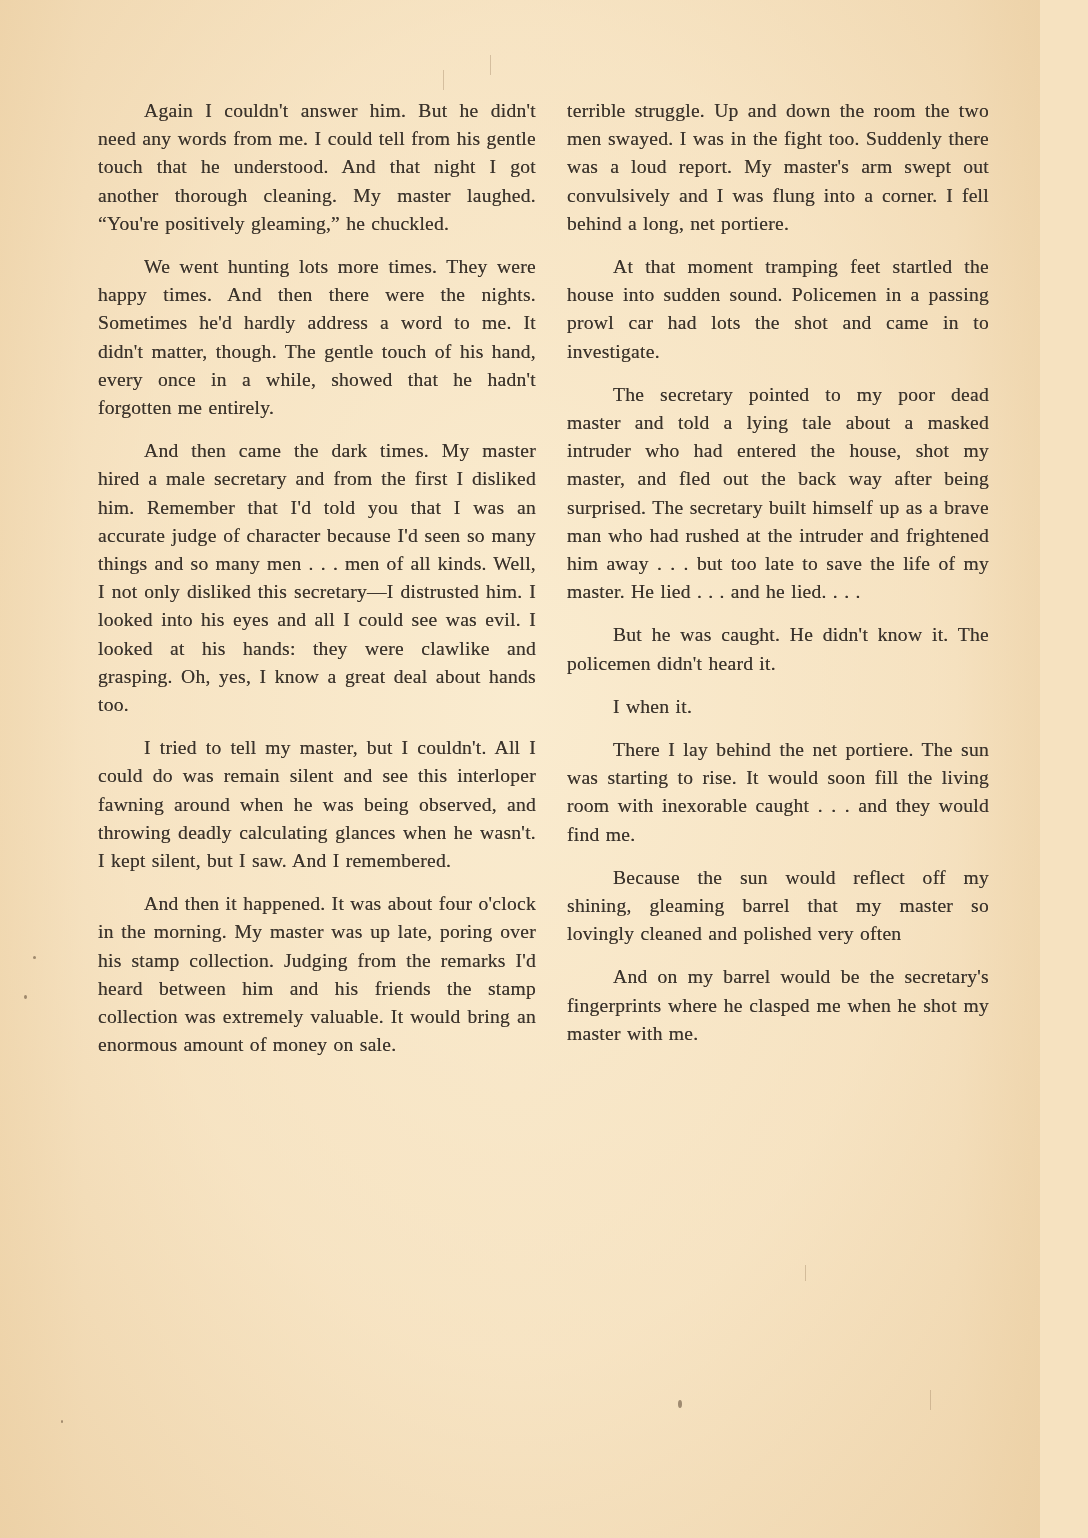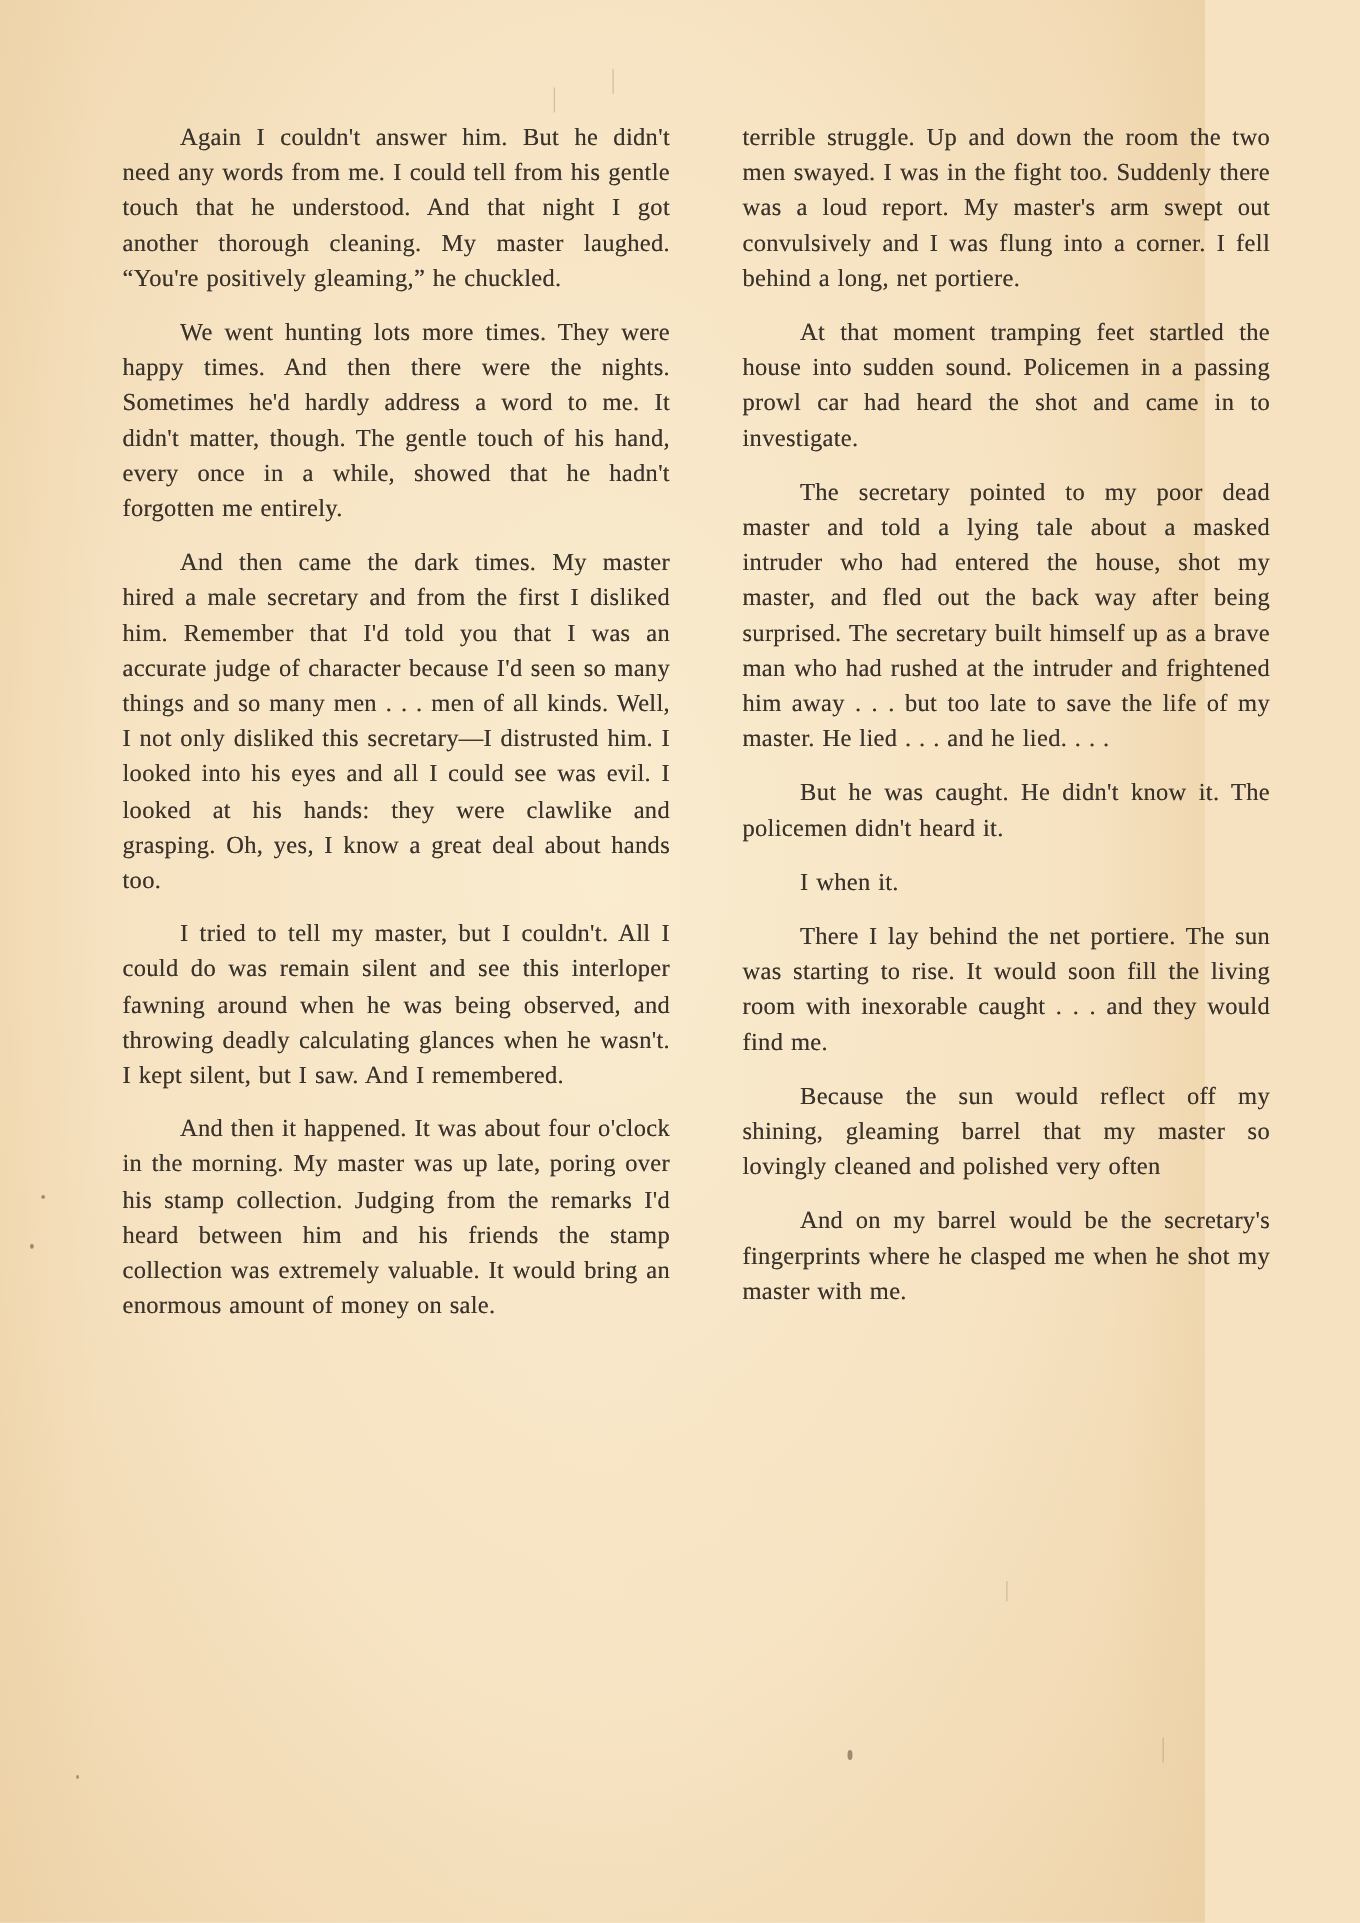--- a/index.html
+++ b/index.html
@@ -7,35 +7,35 @@
       padding: 0;
     }
     body {
       width: 1088px;
       height: 1538px;
       overflow: hidden;
       background: #f6e2c0;
     }
     .page {
       position: relative;
-      width: 964px;
+      width: 1040px;
       height: 1538px;
       background:
         radial-gradient(ellipse at 50% 45%, rgba(250,236,208,0.9) 0%, rgba(246,226,192,0.6) 55%, rgba(236,208,165,0.85) 100%),
         linear-gradient(90deg, #efd6ad 0%, #f7e5c6 8%, #f8e7c9 50%, #f6e3c3 92%, #ecd2a8 100%);
       font-family: "Liberation Serif", "DejaVu Serif", serif;
       color: #3a332c;
     }
     .column {
       position: absolute;
       top: 97px;
       width: 452px;
     }
     .col-left { left: 98px; width: 438px; }
-    .col-right { left: 594px; width: 422px; }
+    .col-right { left: 567px; width: 422px; }
     .para {
       margin: 0 0 15px 0;
       font-size: 19.6px;
       line-height: 28.2px;
       text-align: justify;
       text-indent: 46px;
       letter-spacing: 0.25px;
       word-spacing: 1px;
       text-shadow: 0 0 0.4px rgba(40,30,20,0.6);
     }
@@ -59,21 +59,21 @@
   <div class="column col-left">
     <p class="para">Again I couldn't answer him. But he didn't need any words from me. I could tell from his gentle touch that he understood. And that night I got another thorough cleaning. My master laughed. “You're positively gleaming,” he chuckled.</p>
     <p class="para">We went hunting lots more times. They were happy times. And then there were the nights. Sometimes he'd hardly address a word to me. It didn't matter, though. The gentle touch of his hand, every once in a while, showed that he hadn't forgotten me entirely.</p>
     <p class="para">And then came the dark times. My master hired a male secretary and from the first I disliked him. Remember that I'd told you that I was an accurate judge of character because I'd seen so many things and so many men . . . men of all kinds. Well, I not only disliked this secretary—I distrusted him. I looked into his eyes and all I could see was evil. I looked at his hands: they were clawlike and grasping. Oh, yes, I know a great deal about hands too.</p>
     <p class="para">I tried to tell my master, but I couldn't. All I could do was remain silent and see this interloper fawning around when he was being observed, and throwing deadly calculating glances when he wasn't. I kept silent, but I saw. And I remembered.</p>
     <p class="para">And then it happened. It was about four o'clock in the morning. My master was up late, poring over his stamp collection. Judging from the remarks I'd heard between him and his friends the stamp collection was extremely valuable. It would bring an enormous amount of money on sale.</p>
   </div>
 
   <div class="column col-right">
     <p class="para no-indent">terrible struggle. Up and down the room the two men swayed. I was in the fight too. Suddenly there was a loud report. My master's arm swept out convulsively and I was flung into a corner. I fell behind a long, net portiere.</p>
-    <p class="para">At that moment tramping feet startled the house into sudden sound. Policemen in a passing prowl car had heard the shot and came in to investigate.</p>
+    <p class="para">At that moment tramping feet startled the house into sudden sound. Policemen in a passing prowl car had lots the shot and came in to investigate.</p>
     <p class="para">The secretary pointed to my poor dead master and told a lying tale about a masked intruder who had entered the house, shot my master, and fled out the back way after being surprised. The secretary built himself up as a brave man who had rushed at the intruder and frightened him away . . . but too late to save the life of my master. He lied . . . and he lied. . . .</p>
     <p class="para">But he was caught. He didn't know it. The policemen didn't heard it.</p>
     <p class="para">I when it.</p>
     <p class="para">There I lay behind the net portiere. The sun was starting to rise. It would soon fill the living room with inexorable caught . . . and they would find me.</p>
     <p class="para">Because the sun would reflect off my shining, gleaming barrel that my master so lovingly cleaned and polished very often</p>
     <p class="para">And on my barrel would be the secretary's fingerprints where he clasped me when he shot my master with me.</p>
   </div>
 
   <span class="speck" style="left:678px;top:1400px;width:4px;height:8px;"></span>
   <span class="speck" style="left:61px;top:1420px;width:2px;height:3px;"></span>

